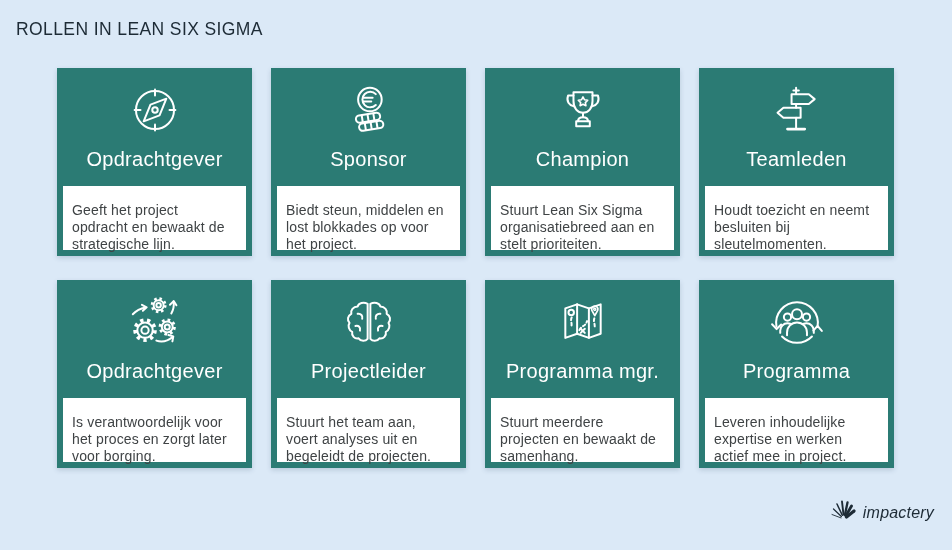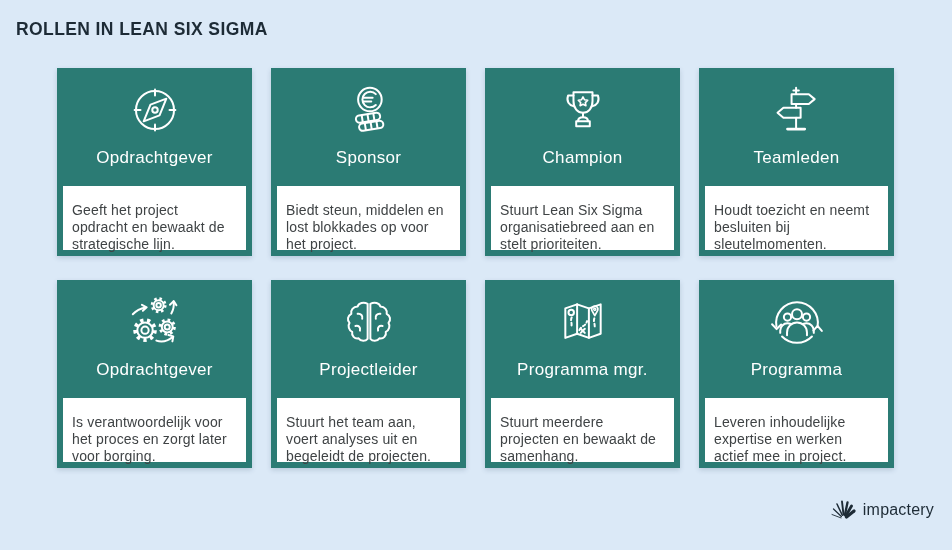--- a/index.html
+++ b/index.html
@@ -12,54 +12,54 @@
   }
   *{margin:0;padding:0;box-sizing:border-box;}
   html,body{width:952px;height:550px;overflow:hidden;}
   body{
     font-family:"Liberation Sans",sans-serif;
     background:var(--background);
   }
   .canvas{position:relative;width:952px;height:550px;background:var(--background);}
   .page-title{
     position:absolute;left:16px;top:19px;
-    font-size:17.5px;font-weight:bold;letter-spacing:.4px;
+    font-size:17.5px;font-weight:normal;letter-spacing:.4px;
     color:var(--heading);
   }
   .grid{
     position:absolute;left:57px;top:68px;
     display:grid;
     grid-template-columns:repeat(4,195px);
     grid-template-rows:repeat(2,188px);
     column-gap:19px;row-gap:24px;
   }
   .card{
     position:relative;
     background:var(--card);
     display:flex;flex-direction:column;align-items:center;
     box-shadow:0 2px 5px rgba(30,60,90,.18);
   }
   .card-icon{width:58px;height:58px;margin-top:13px;flex:none;}
   .card-icon svg{width:100%;height:100%;display:block;}
   .card-title{
     margin-top:9px;
     color:var(--card_title);
-    font-size:17px;letter-spacing:.3px;font-weight:400;
+    font-size:20px;letter-spacing:.3px;font-weight:400;
     text-align:center;white-space:nowrap;
   }
   .card-desc{
     position:absolute;left:6px;right:6px;bottom:6px;height:64px;
     background:var(--desc_bg);
     padding:16px 9px;
     font-size:14px;line-height:1.22;letter-spacing:.15px;
     color:var(--body);
   }
   .footer{
     position:absolute;right:18px;bottom:28px;
-    display:flex;align-items:center;gap:7px;
+    display:flex;align-items:flex-end;gap:7px;font-style:italic;
   }
   .footer-logo{width:26px;height:24px;}
   .footer-logo svg{width:100%;height:100%;display:block;}
   .footer-brand{
     color:var(--heading);
     font-size:16px;font-weight:500;letter-spacing:.2px;
     line-height:1.2;
   }
   .ic{fill:none;stroke:#fff;stroke-width:2.2;stroke-linecap:round;stroke-linejoin:round;}
 </style>

